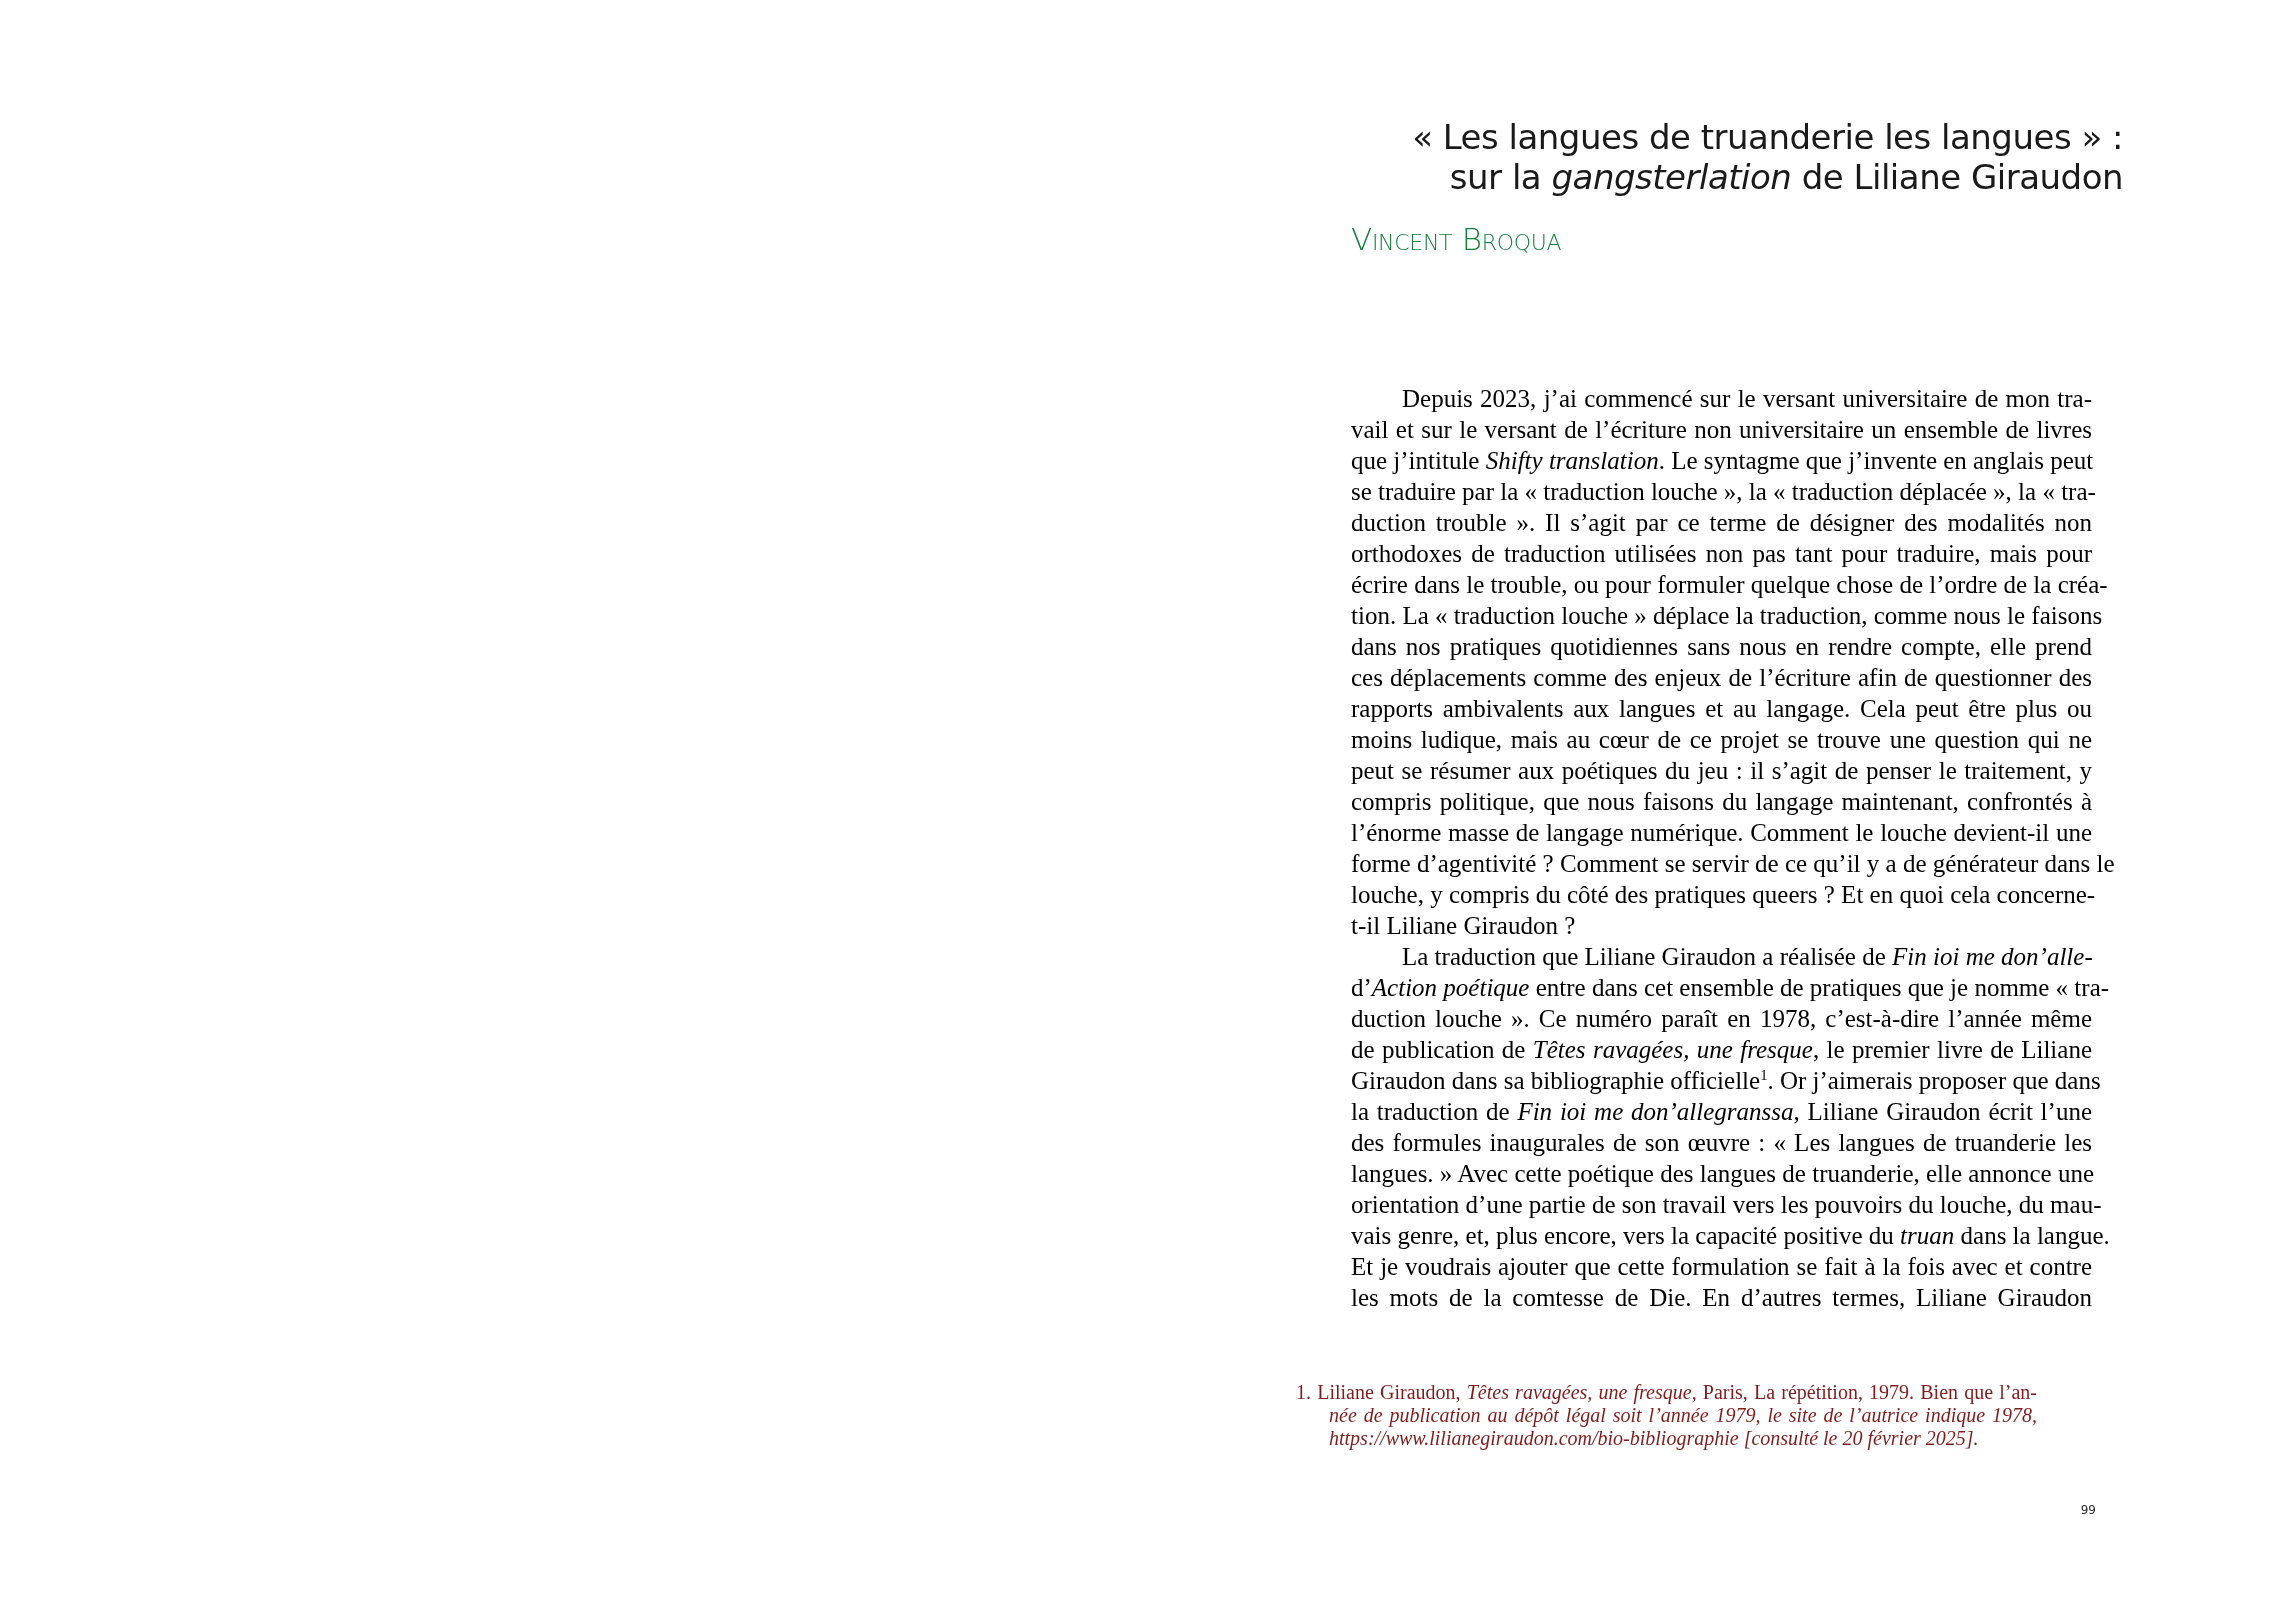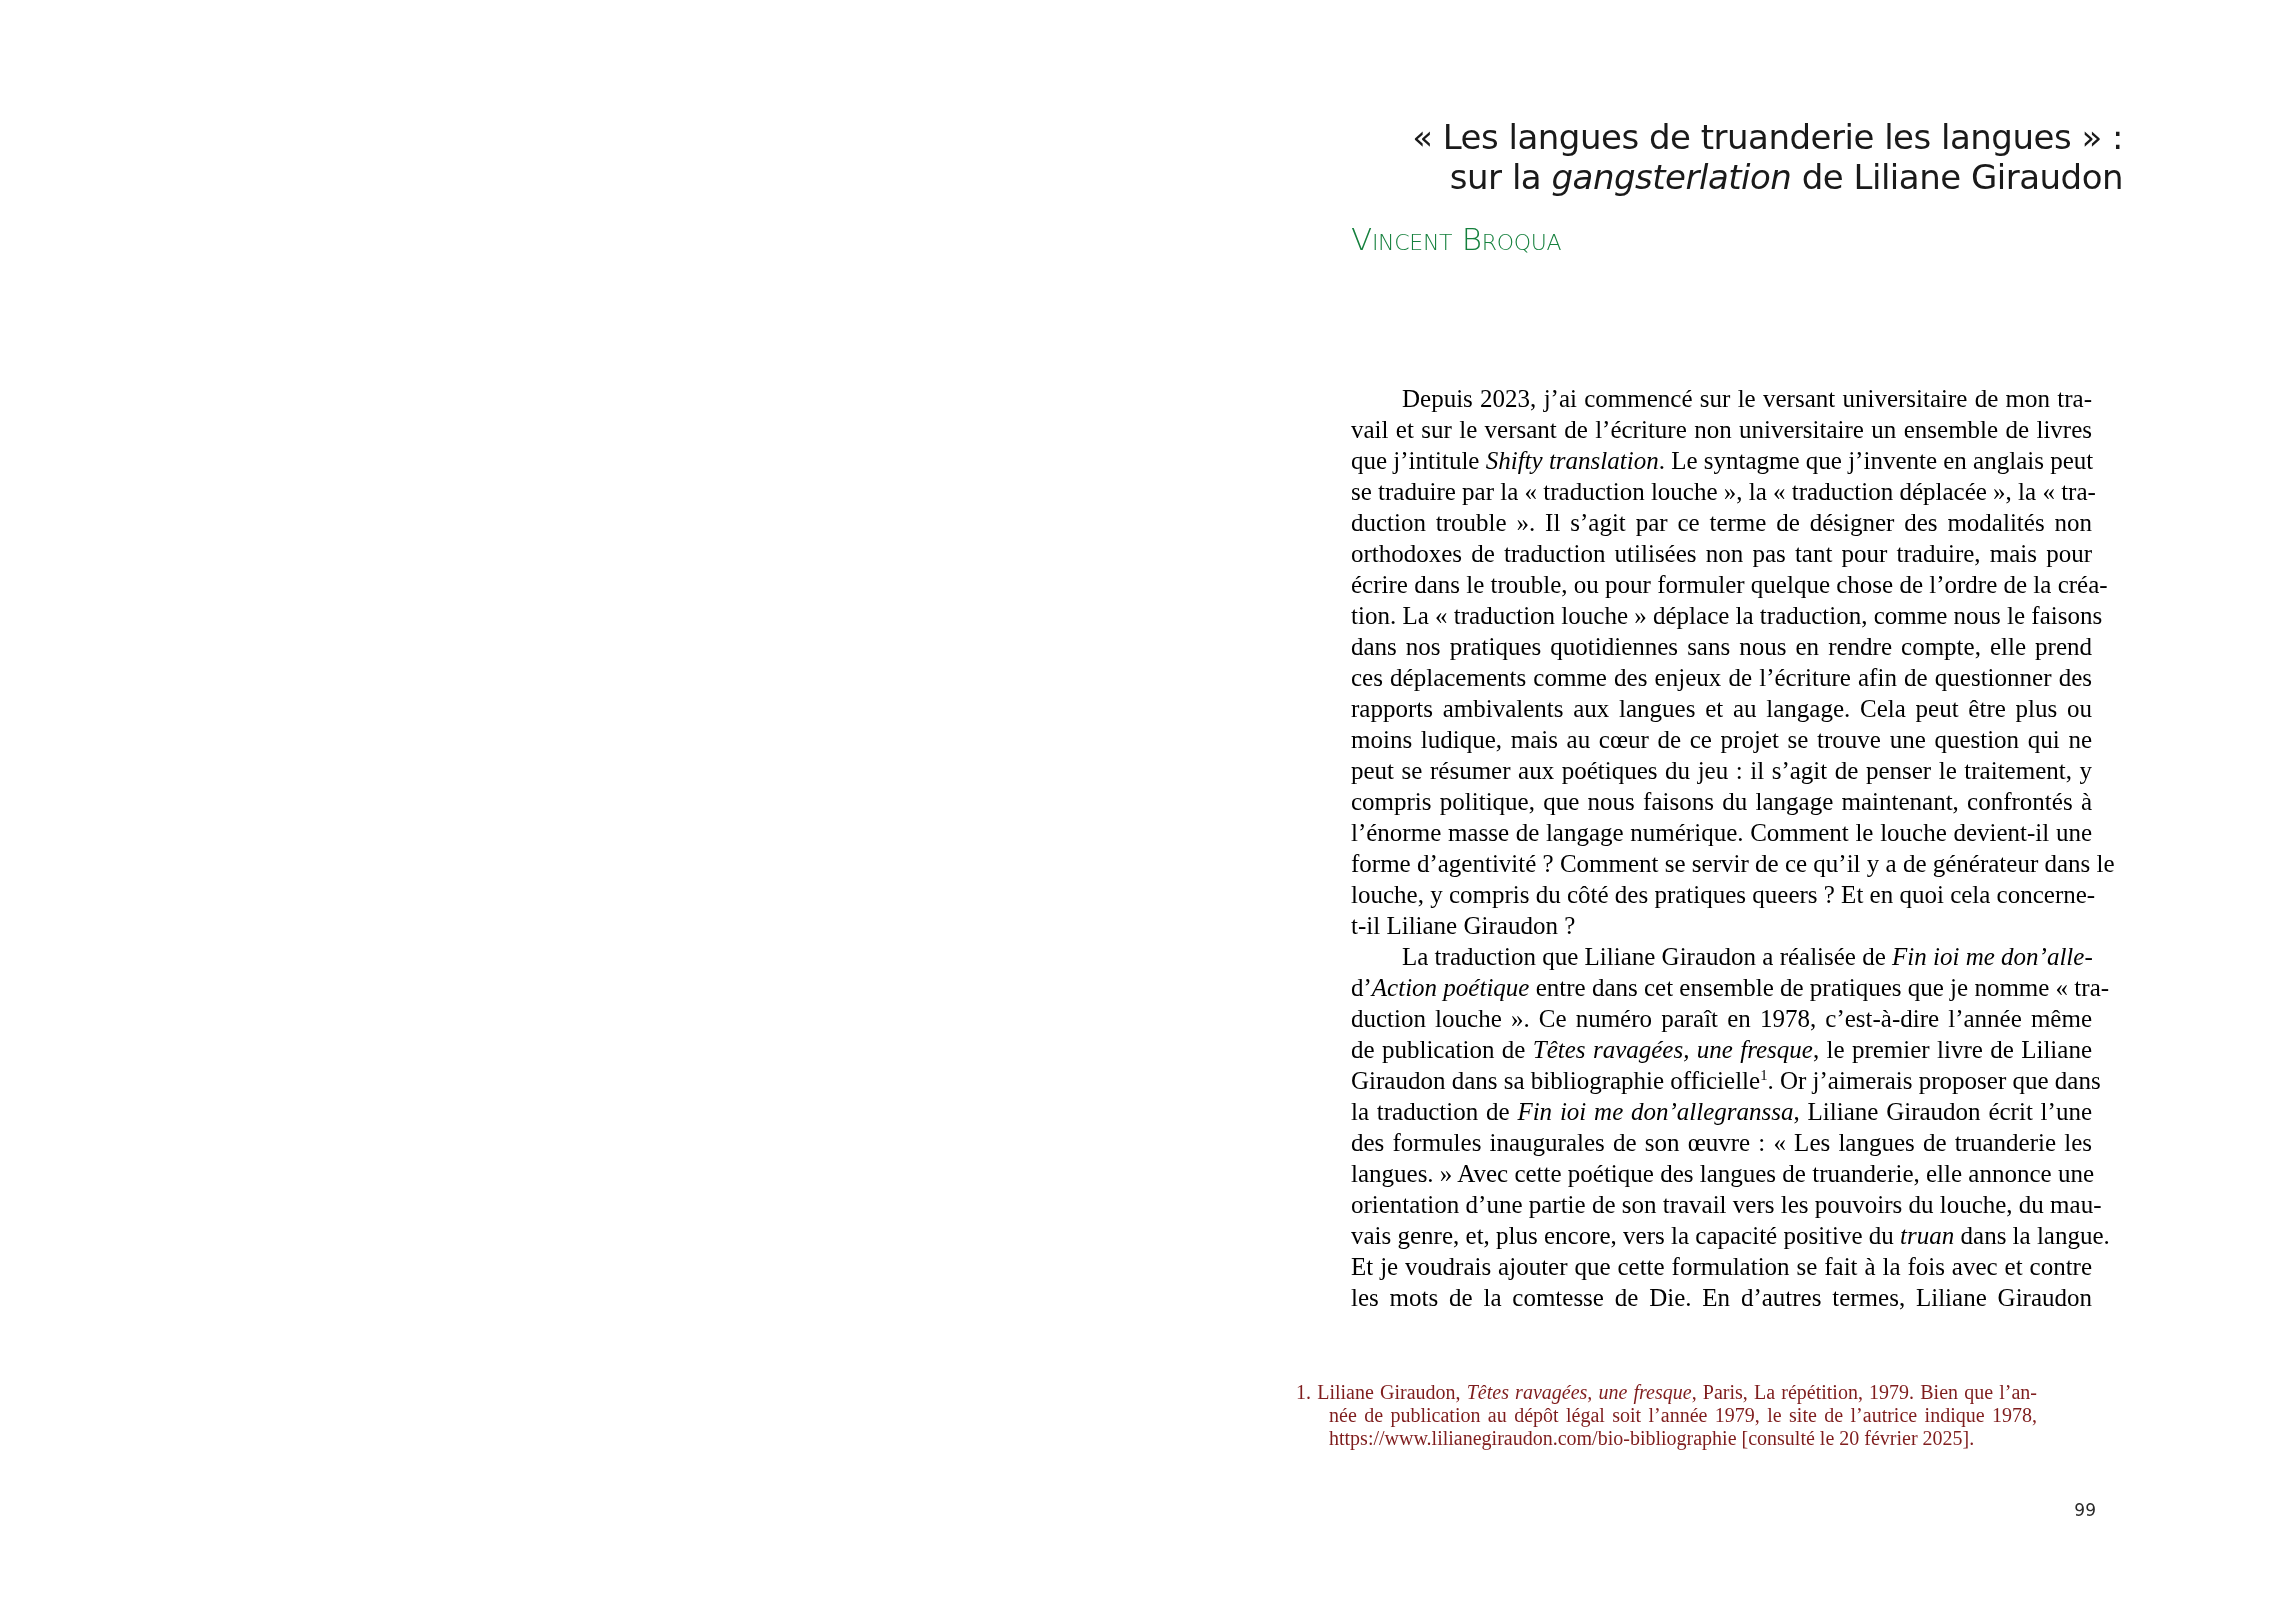--- a/index.html
+++ b/index.html
@@ -37,28 +37,28 @@
   .body-text .ln.indent { padding-left: 51px; }
   .body-text em { font-style: italic; }
   .body-text sup { font-size: 14.6px; line-height: 0; vertical-align: 9.4px; }
 
   .footnote {
     position: absolute; left: 1296px; top: 1381px; width: 741px;
     font-family: "Liberation Serif", "DejaVu Serif", serif;
     font-size: 20px; line-height: 23px; color: #7f1d1d;
   }
   .footnote .ln { display: block; height: 23px; white-space: nowrap; text-align: justify; text-align-last: justify; }
-  .footnote .ln.cont { padding-left: 33px; }
+  .footnote .ln.cont { padding-left: 33px; font-style: italic; }
   .footnote .ln.last { text-align-last: left; }
   .footnote em { font-style: italic; }
 
   .folio {
     position: absolute; left: 2070px; top: 1498px; width: 26px; text-align: right;
     font-family: "DejaVu Sans", "Liberation Sans", sans-serif;
-    font-size: 17px; line-height: 24px; color: #2a2a2a;
+    font-size: 12px; line-height: 24px; color: #2a2a2a;
   }
 </style>
 </head>
 <body>
 
 <div class="spread">
   <div class="page-left"></div>
   <div class="page-right"></div>
 
   <h1 class="title">

